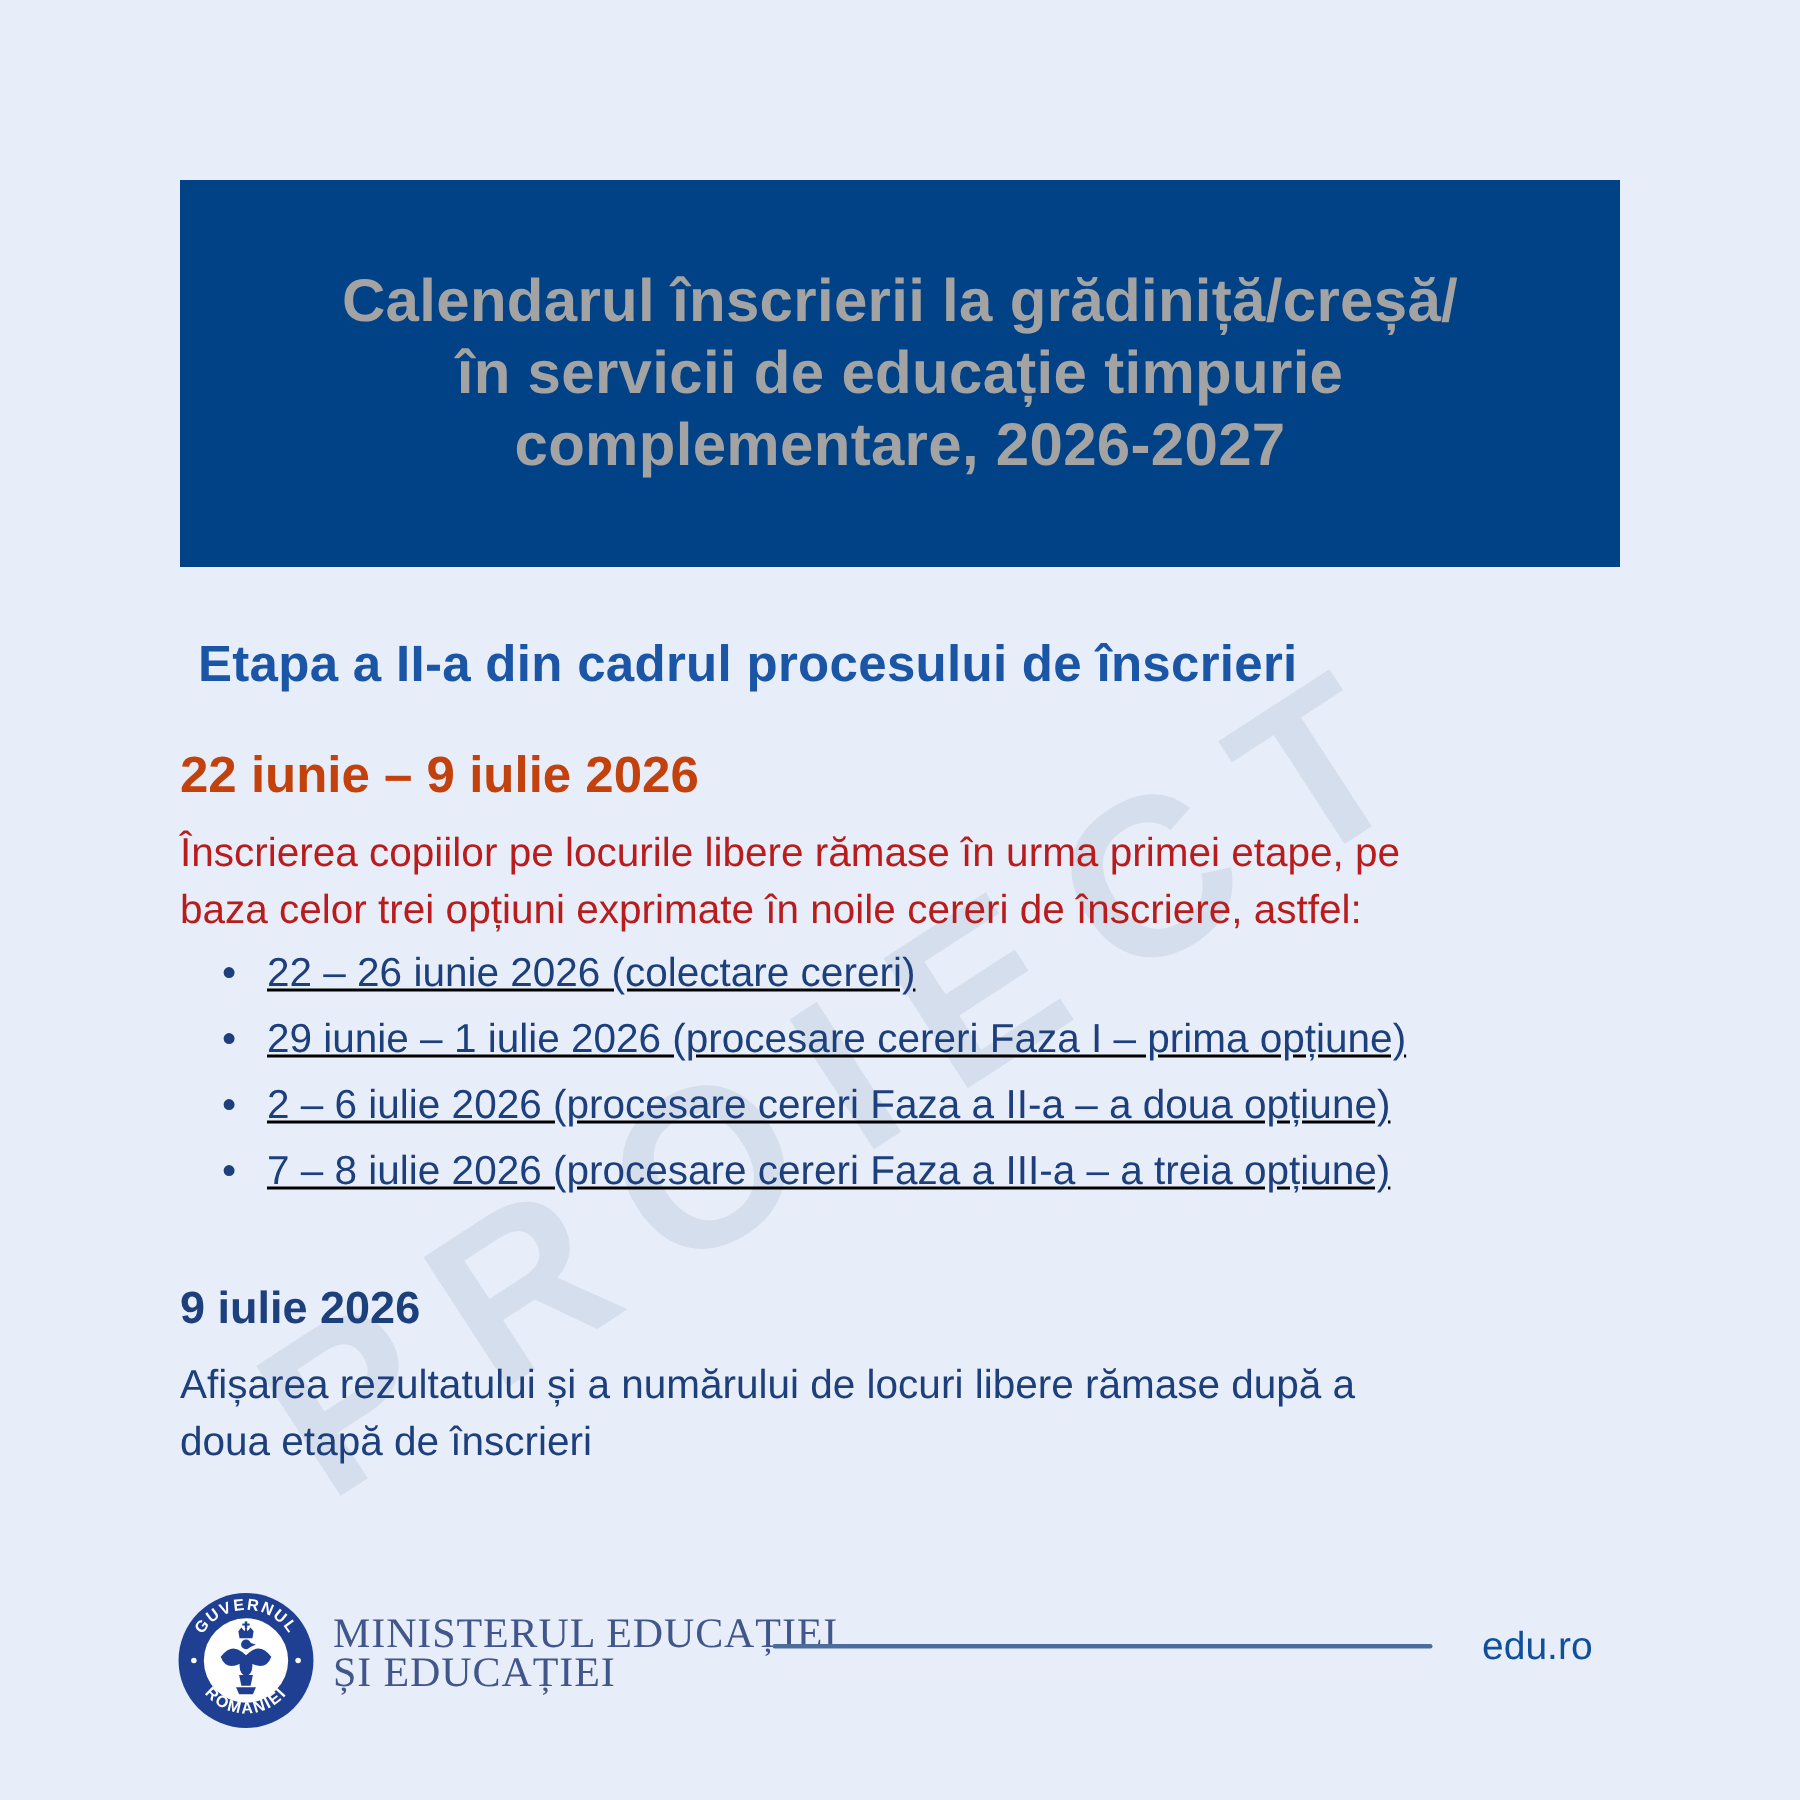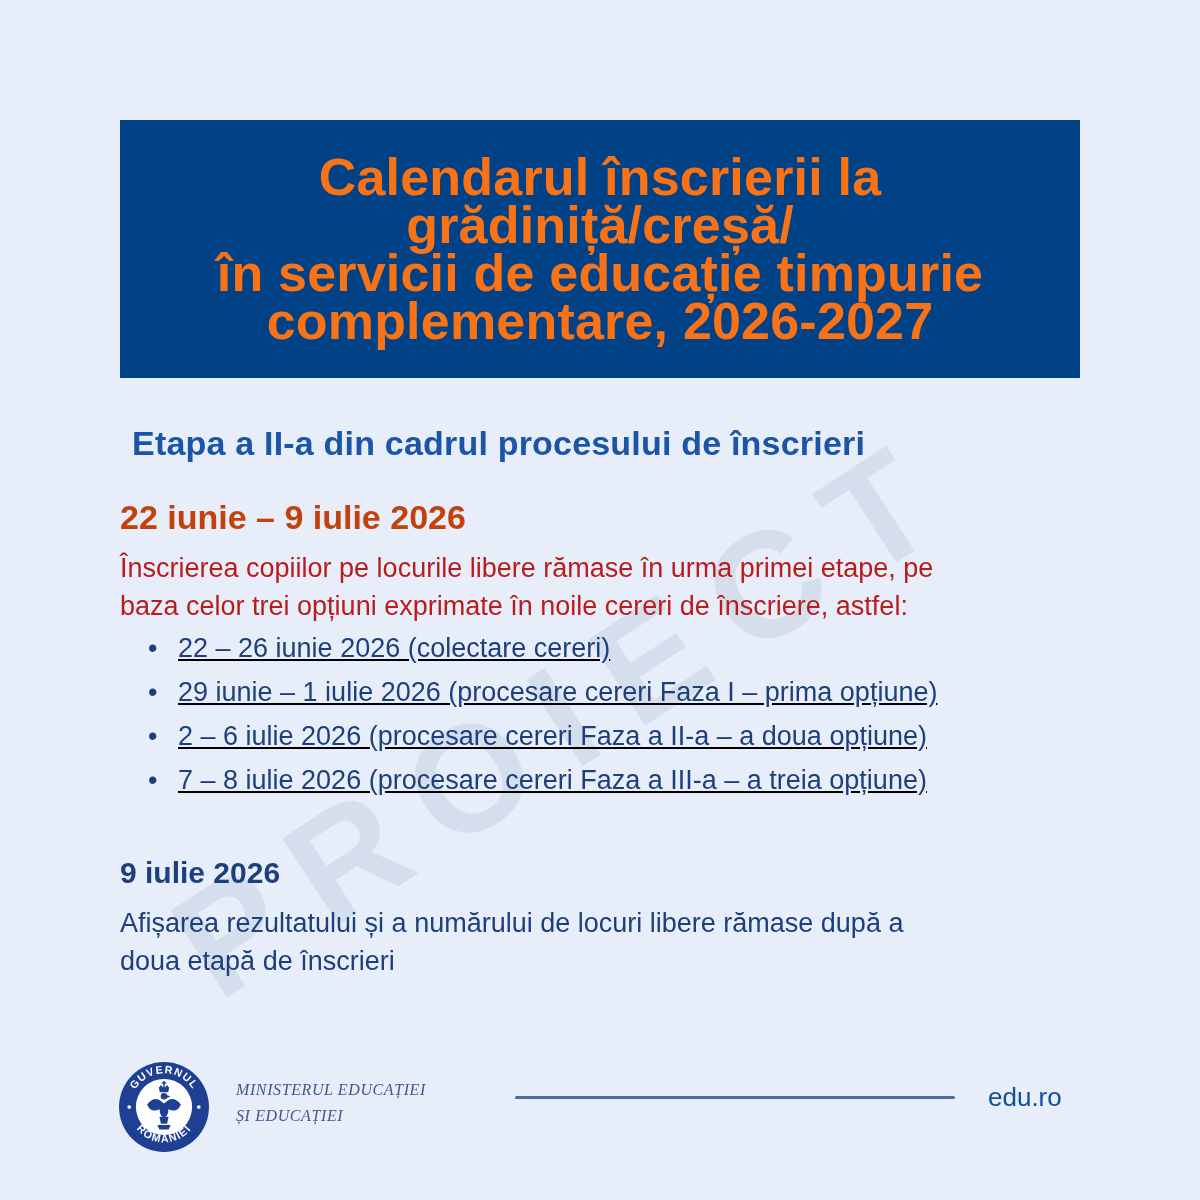--- a/index.html
+++ b/index.html
@@ -36,22 +36,22 @@
     height: 258px;
     background: #004285;
     z-index: 1;
     display: flex;
     flex-direction: column;
     justify-content: center;
     align-items: center;
     text-align: center;
   }
   .header-banner .title-line {
-    color: #f97316;
-    font-size: 52px;
+    color: #a3a3a3;
+    font-size: 40px;
     font-weight: bold;
     line-height: 48px;
     letter-spacing: 0.2px;
     text-align: center;
   }
 
   .content { position: absolute; left: 0; top: 0; width: 100%; height: 100%; z-index: 1; }
 
   .stage-heading {
     position: absolute;
@@ -131,28 +131,27 @@
   
   .seal {
     position: absolute;
     left: 118px;
     top: 1061px;
     width: 92px;
     height: 92px;
   }
   .ministry {
     position: absolute;
-    left: 236px;
+    left: 222px;
     top: 1077px;
     font-family: "Liberation Serif", serif;
-    font-size: 16px;
+    font-size: 28px;
     line-height: 26px;
     letter-spacing: 0.6px;
     color: #41568b;
-    font-style: italic;
   }
   .footer-divider {
     position: absolute;
     left: 515px;
     top: 1096px;
     width: 440px;
     height: 3px;
     background: #4a6d9e;
     border-radius: 2px;
   }

